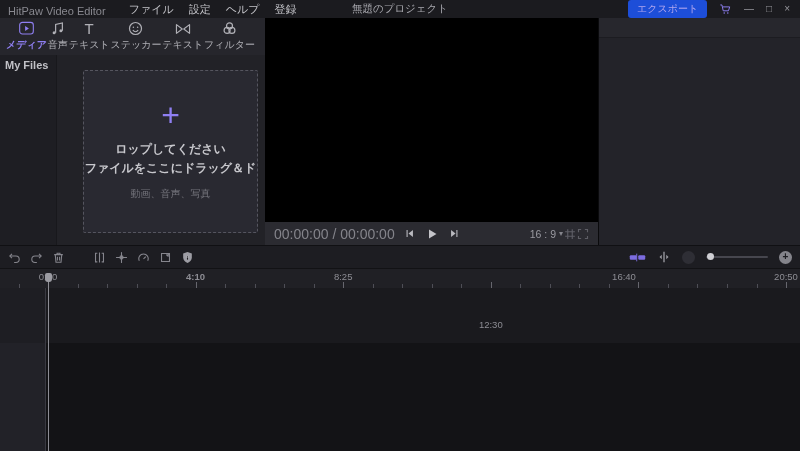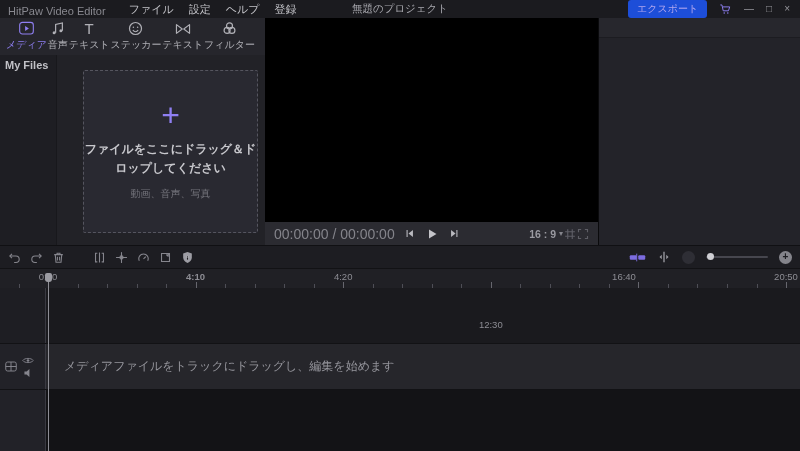--- a/index.html
+++ b/index.html
@@ -19,21 +19,21 @@
   .win-btn { color:#96969c; font-size:10px; line-height:10px; }
 
   
   .content { display:flex; height:227px; }
   .left-pane { width:265px; display:flex; flex-direction:column; background:#222227; flex-shrink:0; }
   .media-toolbar { height:37px; background:#26262c; display:flex; align-items:flex-end;
     padding:3px 10px 3px 6px; justify-content:space-between; }
   .mt-item { display:flex; flex-direction:column; align-items:center; gap:1px;
     color:#b0b0b6; font-size:10px; cursor:pointer; }
   .mt-item .icn { height:17px; display:flex; align-items:center; justify-content:center; }
-  .mt-item.active { color:#8f7ff2; }
+  .mt-item.active { color:#8f7ff2;font-weight:bold; }
   .mt-item svg { stroke:currentColor; fill:none; stroke-width:1.6; }
   .t-glyph { font-size:15px; line-height:15px; color:inherit; }
 
   .left-body { flex:1; display:flex; min-height:0;gap:20px; }
   .myfiles-col { width:57px; background:#1e1e23; border-right:1px solid #18181c;
     font-size:11px; color:#c2c2c7; flex-shrink:0; }
   .myfiles-label { padding:4px 5px; font-weight:bold; }
   .media-panel { flex:1; position:relative; background:#222227; }
   .dropzone { position:absolute; left:6px; right:7px; top:15px; bottom:12px;
     background:#292931; border:1px dashed #55555f; border-radius:2px;
@@ -45,21 +45,21 @@
 
   .preview-pane { width:333px; display:flex; flex-direction:column; background:#000; flex-shrink:0; }
   .preview-screen { flex:1; background:#000; }
   .pv-controls { height:23px; background:#2b2b31; display:flex; align-items:center;
     padding:0 9px; position:relative; }
   .pv-time { color:#84848b; font-size:14px; }
   .pv-transport { position:absolute; left:50%; transform:translateX(-50%);
     display:flex; align-items:center; gap:11px; }
   .pv-transport svg { display:block; }
   .pv-right { margin-left:auto; display:flex; align-items:flex-end; gap:1px;
-    color:#9a9aa1; font-size:10.5px;font-weight:bold; }
+    color:#9a9aa1; font-size:10.5px; }
   .ratio { display:flex; align-items:center; gap:3px; cursor:pointer; }
   .caret { font-size:8px; color:#85858c; }
   .dim-icn svg { stroke:#5e5e66; fill:none; stroke-width:1.5; display:block; }
 
   .right-panel { flex:1; background:#232329; display:flex; flex-direction:column; border-left:1px solid #0a0a0c; }
   .rp-top { height:20px; background:#27272d; border-bottom:1px solid #1c1c21; }
   .rp-body { flex:1; }
 
   
   .timeline-toolbar { height:23px; background:#1d1d22; display:flex; align-items:center;
@@ -196,22 +196,22 @@
       </div>
 
       <div class="left-body">
         <div class="myfiles-col">
           <div class="myfiles-label">My Files</div>
         </div>
         <div class="media-panel">
           <div class="dropzone">
             <div class="dz-plus">+</div>
             <div class="dz-text">
+              <div>ロップしてください</div>
               <div>ファイルをここにドラッグ＆ド</div>
-              <div>ロップしてください</div>
             </div>
             <div class="dz-hint">動画、音声、写真</div>
           </div>
         </div>
       </div>
     </div>
 
     <div class="preview-pane">
       <div class="preview-screen"></div>
       <div class="pv-controls">
@@ -358,57 +358,31 @@
         <div class="tick" style="left: 579.4px;"></div>
         <div class="tick" style="left: 608.9px;"></div>
         <div class="tick major" style="left: 638.4px;"></div>
         <div class="tick" style="left: 667.9px;"></div>
         <div class="tick" style="left: 697.4px;"></div>
         <div class="tick" style="left: 727px;"></div>
         <div class="tick" style="left: 756.5px;"></div>
         <div class="tick major" style="left: 786px;"></div>
         <div class="ruler-label" style="left: 48px;">0:00</div>
         <div class="ruler-label" style="left: 195.6px; font-weight: bold;">4:10</div>
-        <div class="ruler-label" style="left: 343.2px;">4:20</div>
+        <div class="ruler-label" style="left: 343.2px;">8:25</div>
         <div class="ruler-label" style="left: 490.8px; margin-top: 48px;">12:30</div>
         <div class="ruler-label" style="left: 624px;">16:40</div>
         <div class="ruler-label" style="left: 786px;">20:50</div>
       </div>
 
     <div class="tracks">
       <div class="track-row row1">
         <div class="track-head"></div>
         <div class="track-body"></div>
       </div>
-      <div class="track-row row2">
-        <div class="track-head">
-          <span class="track-type">
-            <svg width="12" height="11" viewBox="0 0 16 14">
-                <rect x="1" y="1" width="14" height="12" rx="2.5" stroke="#85858d" fill="none" stroke-width="1.3"></rect>
-                <path d="M8 1v12M1 7h14" stroke="#85858d" stroke-width="1.3"></path>
-              </svg>
-          </span>
-          <span class="head-toggles">
-            <span>
-              <svg width="12" height="9" viewBox="0 0 16 11">
-                  <path d="M1 5.5C3.5 1.8 12.5 1.8 15 5.5 12.5 9.2 3.5 9.2 1 5.5z" stroke="#85858d" fill="none" stroke-width="1.2"></path>
-                  <circle cx="8" cy="5.5" r="1.8" fill="#85858d"></circle>
-                </svg>
-            </span>
-            <span>
-              <svg width="10" height="10" viewBox="0 0 14 14">
-                  <path d="M2 5v4h3l4 3.5v-11L5 5z" fill="#85858d"></path>
-                </svg>
-            </span>
-          </span>
-        </div>
-        <div class="track-body">
-          <span>メディアファイルをトラックにドラッグし、編集を始めます</span>
-        </div>
-      </div>
       <div class="track-row row3">
         <div class="track-head"></div>
         <div class="track-body"></div>
       </div>
     </div>
 
     <div class="playhead">
       <div class="ph-head"></div>
       <div class="ph-line"></div>
     </div>

